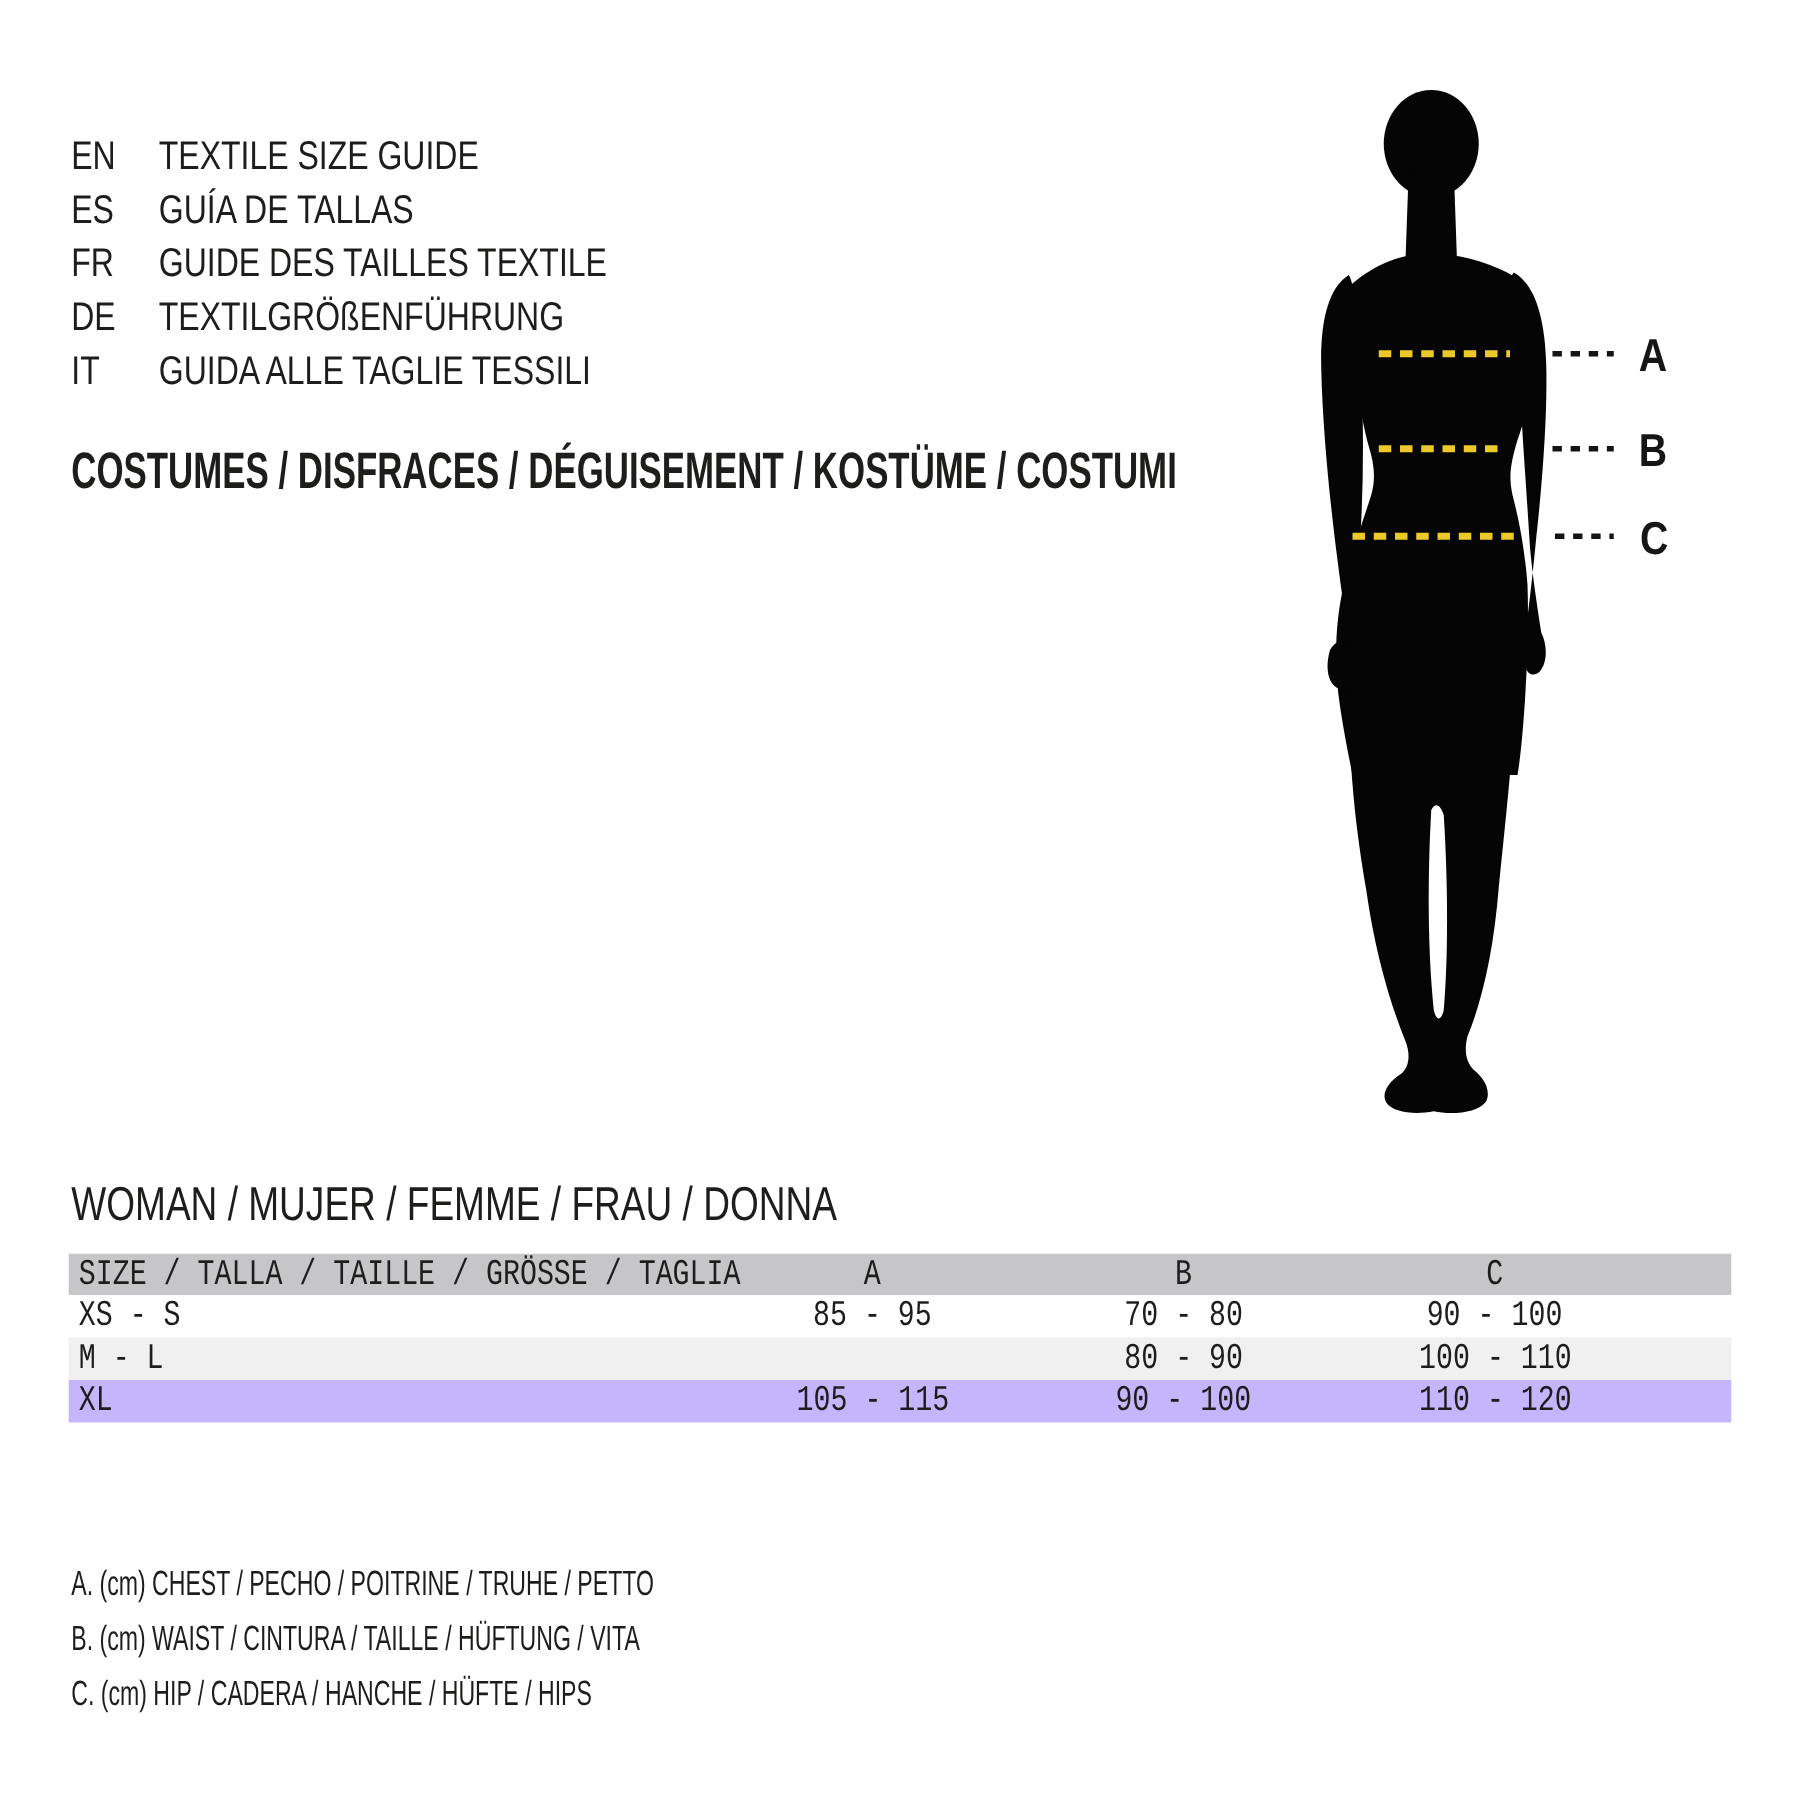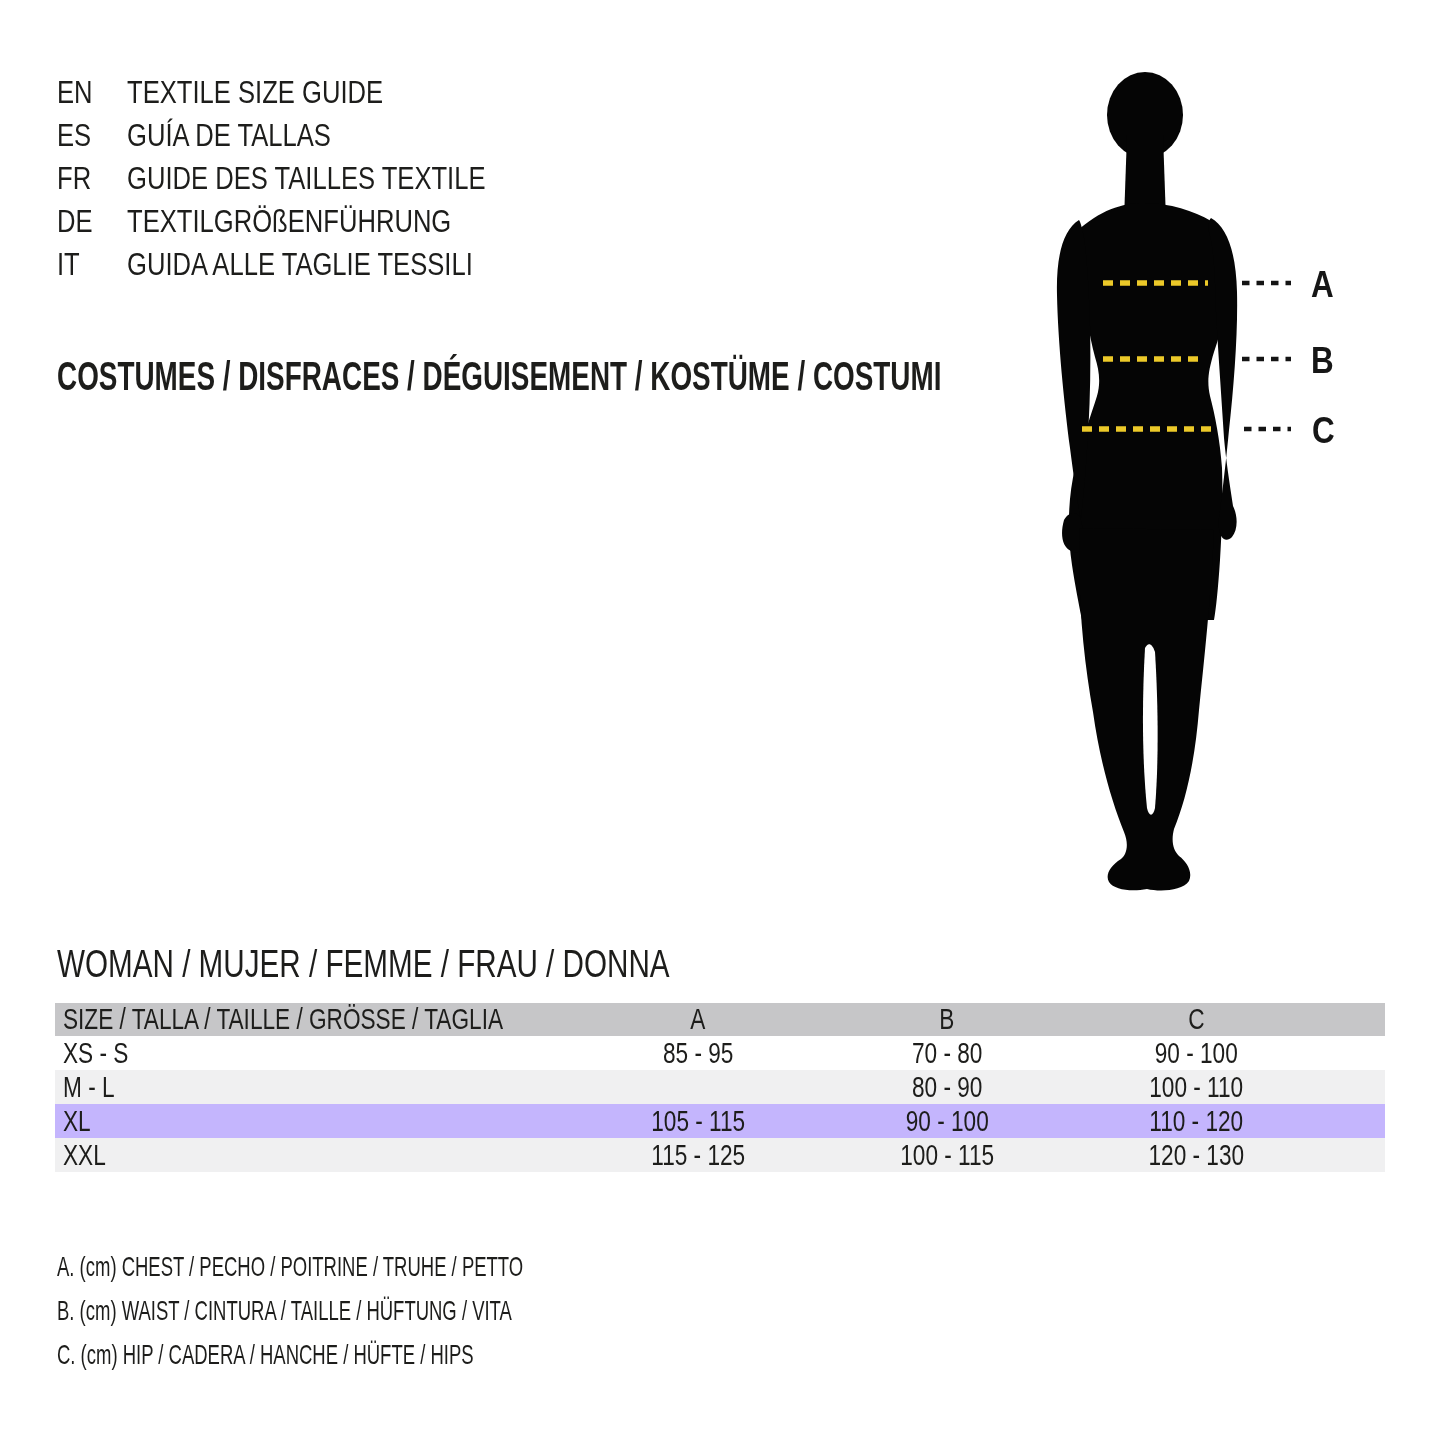--- a/index.html
+++ b/index.html
@@ -5,34 +5,34 @@
   html,body{margin:0;padding:0;background:#ffffff;}
   body{width:1445px;height:1444px;font-family:"Liberation Sans",sans-serif;color:#1d1d1b;}
   .stage{position:relative;width:1445px;height:1444px;background:#ffffff;overflow:hidden;}
   .abs{position:absolute;}
 
   
   .cond{display:inline-block;white-space:nowrap;transform:scaleX(0.80);transform-origin:0 50%;}
   .cond-c{display:inline-block;white-space:nowrap;transform:scaleX(0.80);transform-origin:50% 50%;}
 
   
-  .lang-row{position:absolute;left:0;width:900px;height:43px;line-height:43px;font-size:32px;}
+  .lang-row{position:absolute;left:0;width:900px;height:43px;line-height:43px;font-size:32px;margin-top:32px;}
   .lang-code{position:absolute;left:57px;}
   .lang-label{position:absolute;left:127px;}
 
   
   .category-heading{position:absolute;left:57px;top:324px;height:46px;line-height:46px;
     font-size:41px;font-weight:700;letter-spacing:0;margin-top:29px;}
   .category-heading .cond{transform:scaleX(0.68);}
   .section-heading{position:absolute;left:57px;top:948px;height:32px;line-height:32px;
     font-size:38px;font-weight:400;}
   .section-heading .cond{transform:scaleX(0.78);}
 
   
-  .size-table{position:absolute;left:55px;top:1003px;width:1330px;height:170px;font-size:29px;}
+  .size-table{position:absolute;left:55px;top:1003px;width:1330px;height:170px;font-size:29px;font-family:Liberation Mono, monospace;}
   .trow{position:absolute;left:0;width:1330px;}
   .trow-header{top:0;height:33px;line-height:33px;background:#c6c6c8;}
   .trow-1{top:33px;height:34px;line-height:34px;background:#ffffff;}
   .trow-2{top:67px;height:34px;line-height:34px;background:#f0f0f1;}
   .trow-3{top:101px;height:34px;line-height:34px;background:#c4b5fd;}
   .trow-4{top:135px;height:34px;line-height:34px;background:#f0f0f1;}
   .c-size{position:absolute;left:8px;}
   .c-a{position:absolute;left:518px;width:250px;text-align:center;}
   .c-b{position:absolute;left:767px;width:250px;text-align:center;}
   .c-c{position:absolute;left:1016px;width:250px;text-align:center;}
@@ -184,26 +184,20 @@
       <span class="c-size"><span class="cond">M - L</span></span>
       <span class="c-b"><span class="cond-c">80 - 90</span></span>
       <span class="c-c"><span class="cond-c">100 - 110</span></span>
     </div>
     <div class="trow trow-3">
       <span class="c-size"><span class="cond">XL</span></span>
       <span class="c-a"><span class="cond-c">105 - 115</span></span>
       <span class="c-b"><span class="cond-c">90 - 100</span></span>
       <span class="c-c"><span class="cond-c">110 - 120</span></span>
     </div>
-    <div class="trow trow-4">
-      <span class="c-size"><span class="cond">XXL</span></span>
-      <span class="c-a"><span class="cond-c">115 - 125</span></span>
-      <span class="c-b"><span class="cond-c">100 - 115</span></span>
-      <span class="c-c"><span class="cond-c">120 - 130</span></span>
-    </div>
   </div>
 
   <div class="abs">
     <div class="legend-row" style="top:1250px">
       <span class="cond">A. (cm) CHEST / PECHO / POITRINE / TRUHE / PETTO</span>
     </div>
     <div class="legend-row" style="top:1294px">
       <span class="cond">B. (cm) WAIST / CINTURA / TAILLE / HÜFTUNG / VITA</span>
     </div>
     <div class="legend-row" style="top:1338px">

